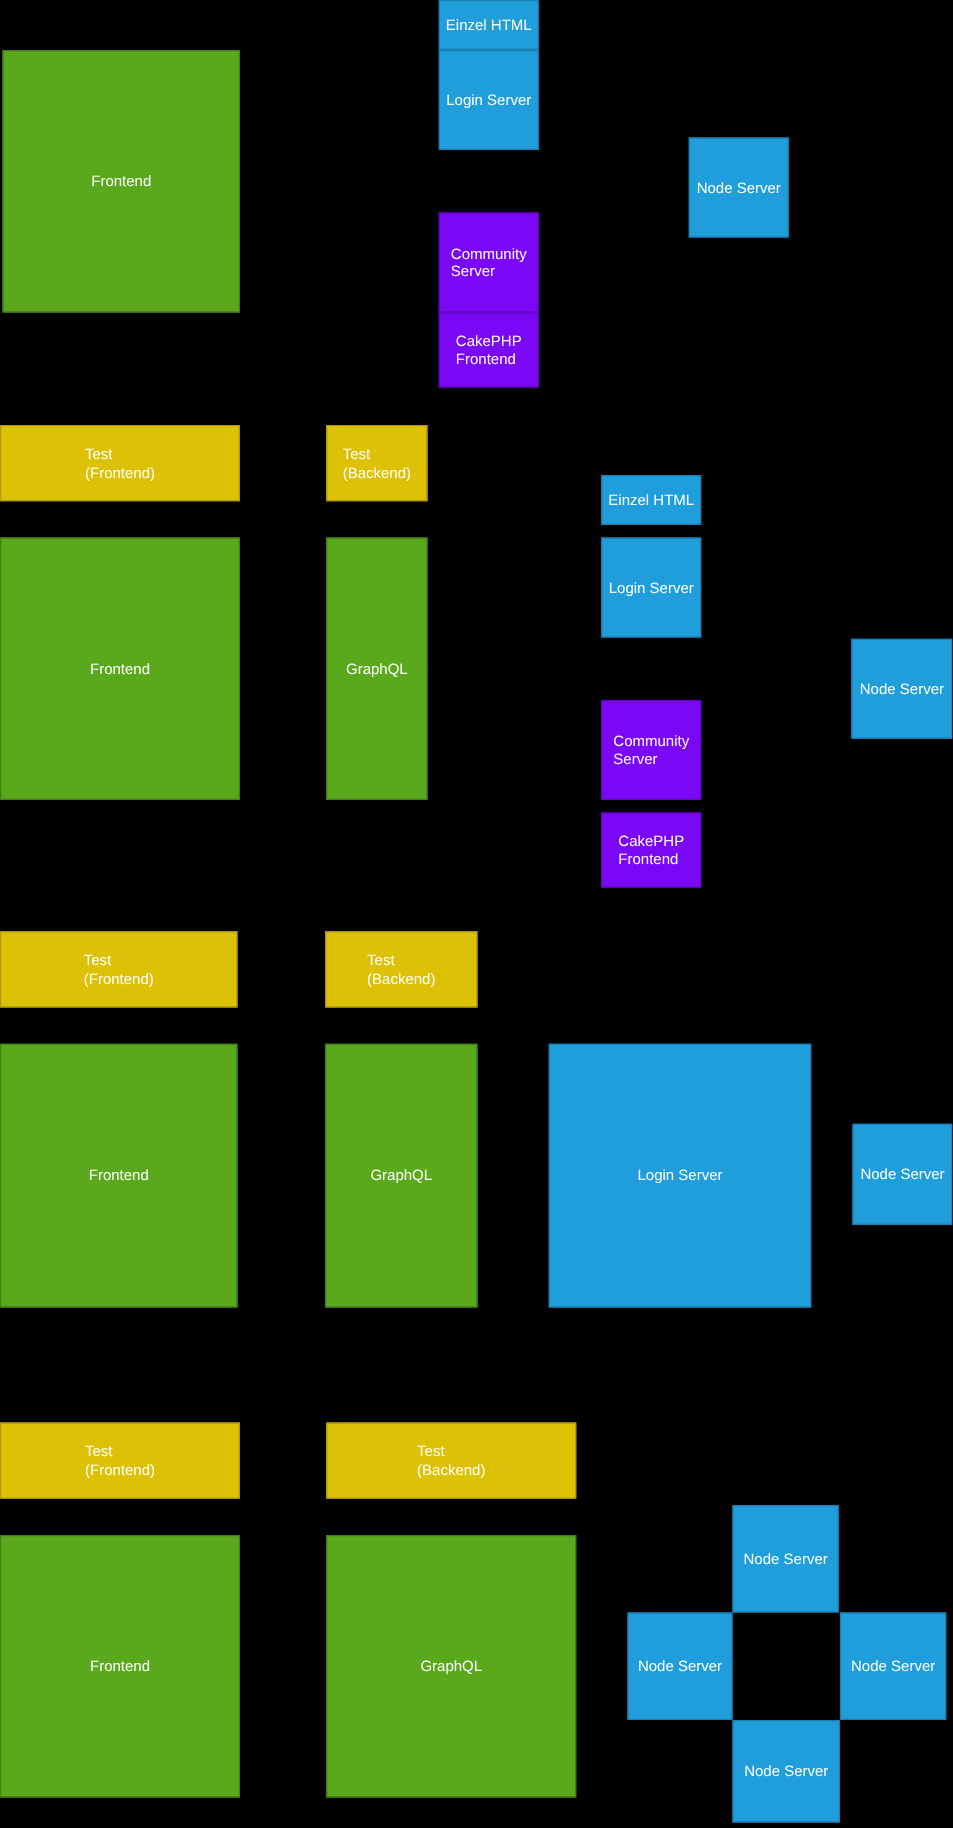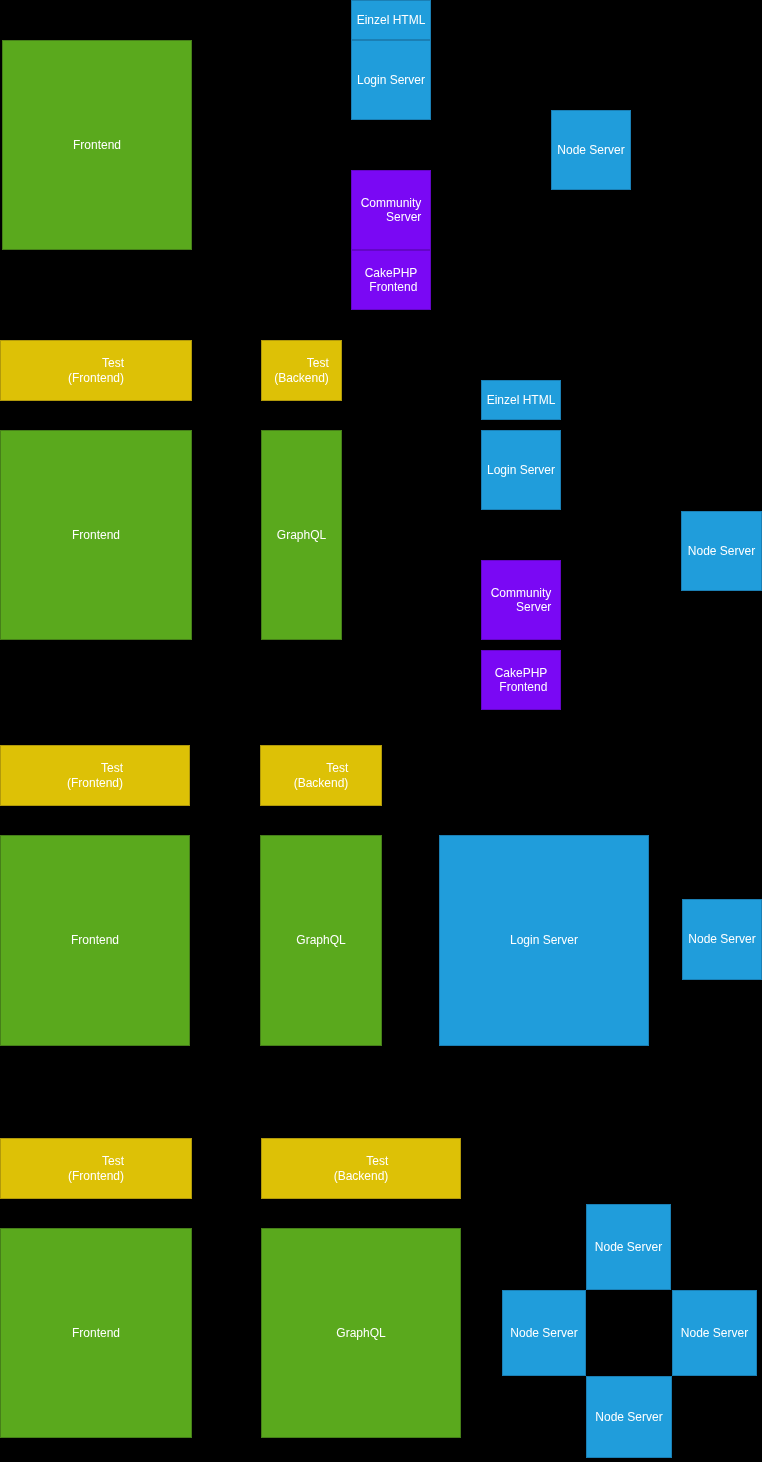--- a/index.html
+++ b/index.html
@@ -24,21 +24,21 @@
     justify-content: center;
     text-align: center;
   }
   .block-label {
     color: #ffffff;
     font-size: 12px;
     line-height: 1.2;
     pointer-events: none;
     white-space: nowrap;
   }
-  .block-label div { text-align: right; }
+  .block-label div { text-align: left; }
 </style>
 </head>
 <body>
 
 <div id="canvas" style="width: 762px; height: 1462px; background: rgb(0, 0, 0);">
     <div class="block" style="left: 2px; top: 40px; width: 190px; height: 210px; background: rgb(90, 169, 29); border-color: rgb(70, 127, 25);">
       <div class="block-label" style="color: rgb(255, 255, 255);">
         <div>Frontend</div>
       </div>
     </div>

